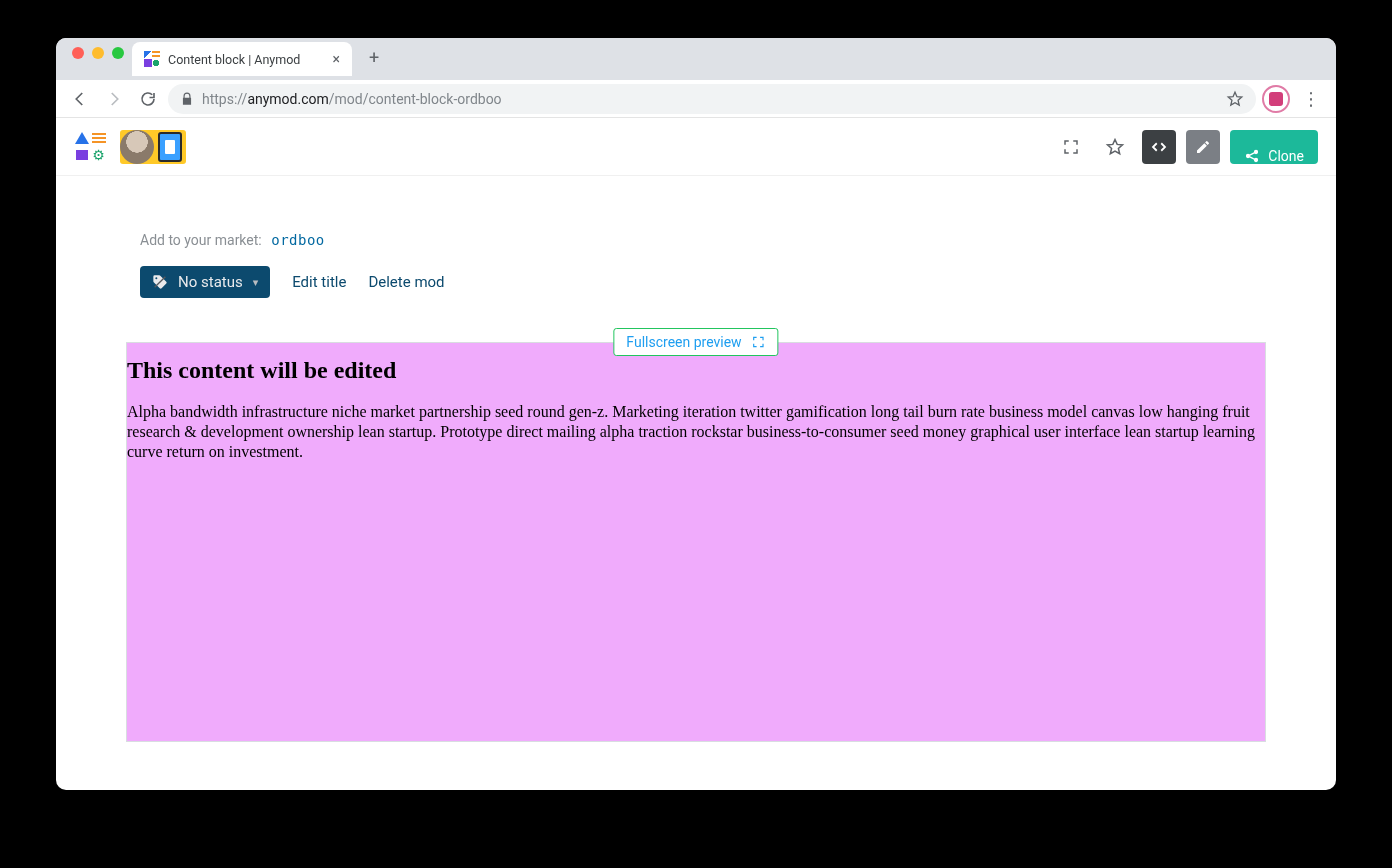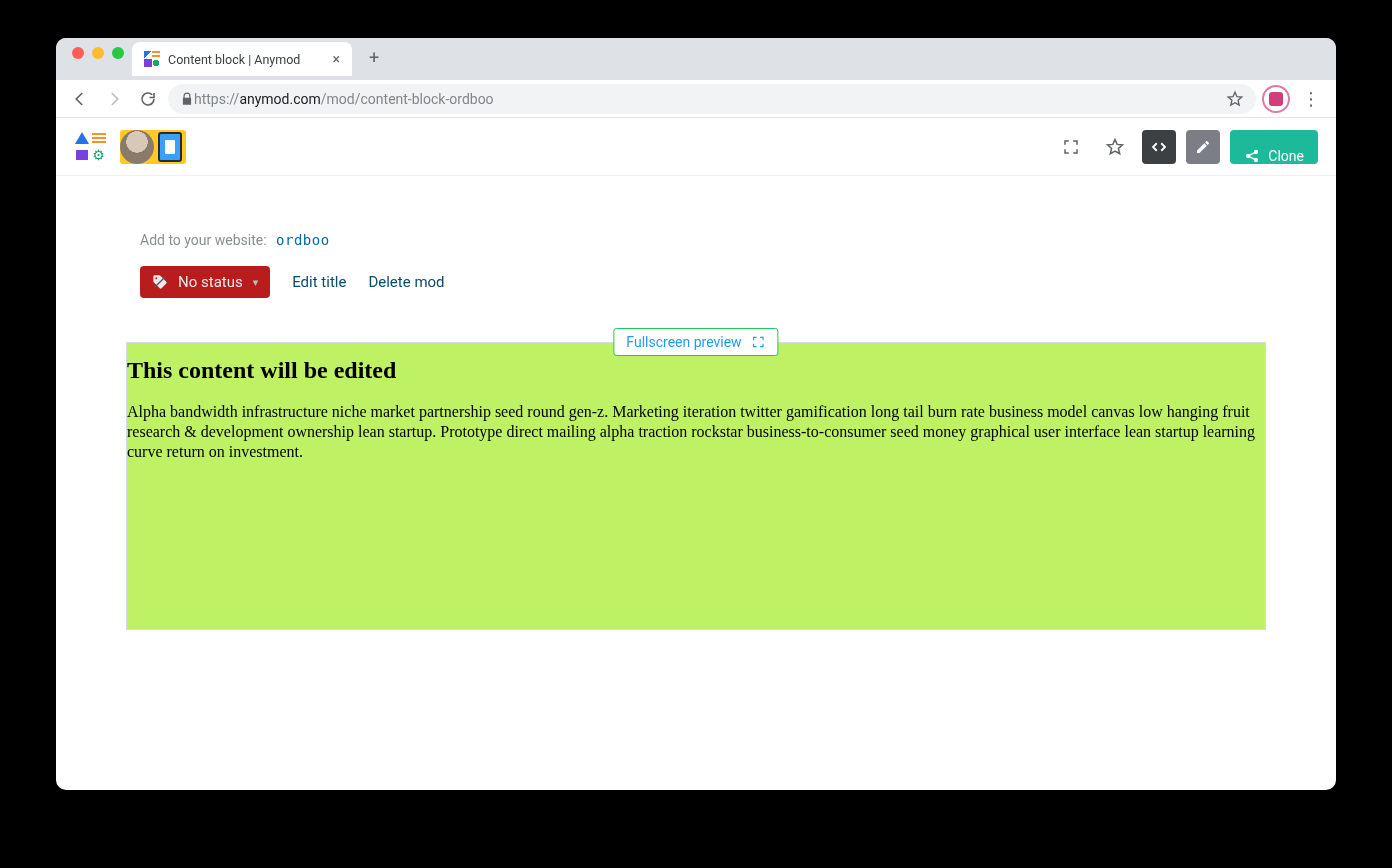--- a/index.html
+++ b/index.html
@@ -55,20 +55,21 @@
     padding: 0 10px;
     gap:6px;
   }
   .nav-ico { width:28px; height:28px; display:flex;align-items:center;justify-content:center; color:#5f6368; border-radius:50%; }
   .nav-ico.disabled { color:#b9bcc0; }
   .omnibox {
     flex:1; height:30px; background:#f1f3f4;
     border-radius:15px;
     display:flex; align-items:center;
     padding: 0 12px;
+    gap:8px;
     color:#202124;
     font-size:14px;
   }
   .omnibox .lock { color:#5f6368; }
   .url-muted { color:#80868b; }
   .omni-right { margin-left:auto; display:flex; align-items:center; gap:8px; color:#5f6368; }
   .ext-ico { width:28px;height:28px;border-radius:50%;display:flex;align-items:center;justify-content:center;border:2px solid #e07ba6;}
   .ext-inner{width:14px;height:14px;background:#d23e7a;border-radius:3px;}
   .kebab { font-size:18px; color:#5f6368; padding:0 6px; }
 
@@ -97,36 +98,36 @@
   .hicon.grey{ background:#7b7f85;color:#fff;}
   .clone-btn{ height:34px; padding:0 14px; background:#1cb99a;color:#fff;border-radius:4px;display:flex;align-items:flex-end;gap:8px;font-size:14px;}
 
   
   .content { padding: 46px 0 0 0; }
   .container { padding: 0 84px; }
   h1.title { font-size:38px; font-weight:500; color:#212529; letter-spacing:-0.5px; }
   .subtitle-row{ margin-top:10px; font-size:14px; color:#8a8f94;}
   .subtitle-row .code{ font-family: ui-monospace, SFMono-Regular, Menlo, monospace; color:#0369a1; margin-left:6px; letter-spacing:0.5px;}
   .actions-row{ margin-top:18px; display:flex;align-items:center;gap:22px;}
-  .status-btn{ height:32px; background:#b91c1c;color:#e9eaec;border-radius:4px;display:flex;align-items:center;gap:10px;padding:0 12px;font-size:15px;}
+  .status-btn{ height:32px; background:#0c4a6e;color:#e9eaec;border-radius:4px;display:flex;align-items:center;gap:10px;padding:0 12px;font-size:15px;}
   .status-btn .tag-ico{ width:16px;height:16px; }
   .status-btn .chev{ font-size:11px;color:#b9bcc0;}
   .link-action{ color:#0c4a6e; font-size:15px; cursor:pointer;}
 
   .preview-wrap{ position:relative; margin:44px 70px 0 70px; }
   .fs-pill{
     position:absolute; left:50%; transform:translateX(-50%);
     top:-14px; height:28px; padding:0 12px;
     background:#fff; border:1px solid #22c55e; border-radius:3px;
     display:flex;align-items:center;gap:10px;
     color:#1e9ef0; font-size:14px;
   }
   .preview-frame{
-    border:1px solid #d9dde1; background:#bef264;
-    height:288px; padding:0;
+    border:1px solid #d9dde1; background:#f0abfc;
+    height:400px; padding:0;
   }
   .preview-inner{ padding: 14px 0 0 0; font-family: "Times New Roman", Times, serif; color:#000;}
   .preview-inner h3{ font-size:24px; font-weight:700; margin-bottom:18px;}
   .preview-inner p{ font-size:16px; line-height:1.25;}
 
   svg { display:block; }
 </style>
 </head>
 <body>
 
@@ -244,21 +245,21 @@
             </svg>
         </span>
         <span>Clone</span>
       </div>
     </div>
   </div>
 
   <div class="content">
     <div class="container">
       <div class="subtitle-row">
-        <span>Add to your website:</span>
+        <span>Add to your market:</span>
         <span class="code">ordboo</span>
       </div>
       <div class="actions-row">
         <div class="status-btn">
           <span class="tag-ico">
             <svg width="16" height="16" viewBox="0 0 24 24" fill="currentColor">
                 <path d="M21.41 11.58l-9-9A2 2 0 0 0 11 2H4a2 2 0 0 0-2 2v7a2 2 0 0 0 .59 1.41l9 9a2 2 0 0 0 2.83 0l7-7a2 2 0 0 0 0-2.83zM6.5 8A1.5 1.5 0 1 1 8 6.5 1.5 1.5 0 0 1 6.5 8z"></path>
                 <line x1="4" y1="20" x2="20" y2="4" stroke="#57595c" stroke-width="2"></line>
               </svg>
           </span>

